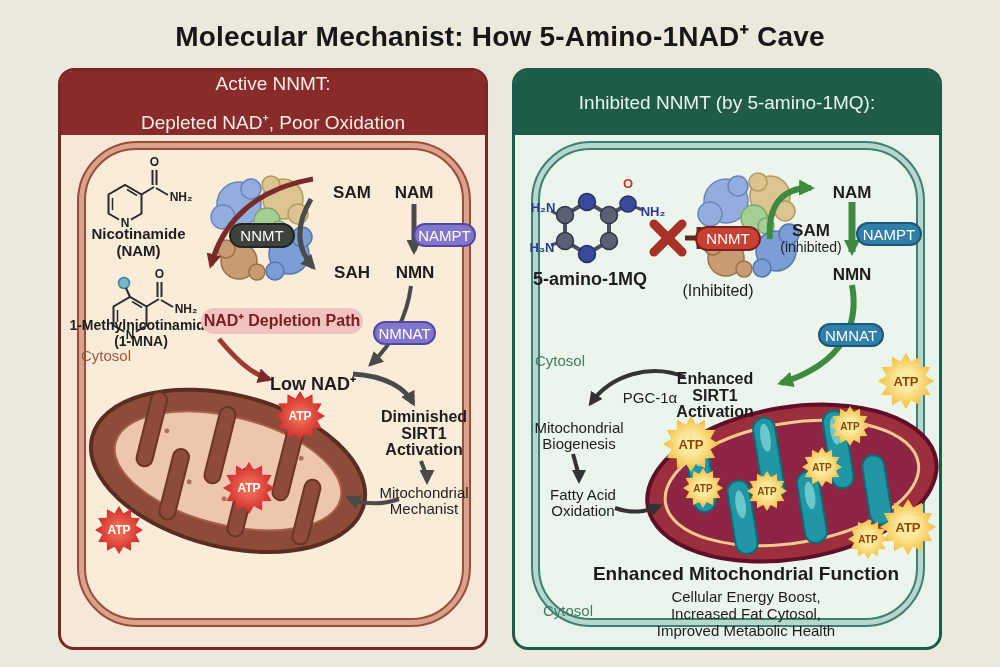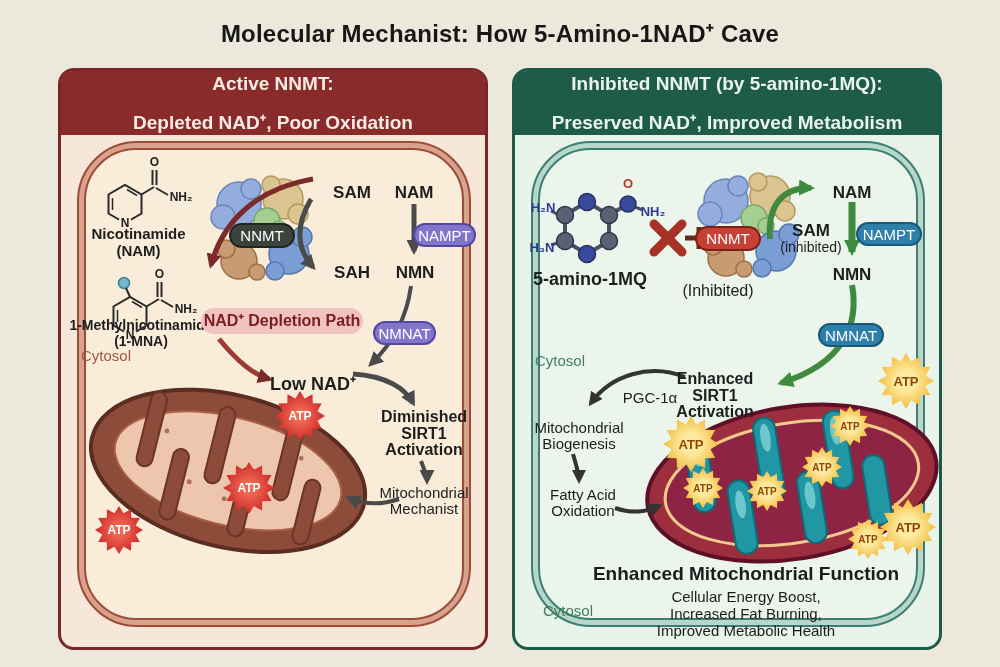--- a/index.html
+++ b/index.html
@@ -1,25 +1,25 @@
 <!DOCTYPE html>
 <html><head>
 <meta charset="utf-8">
 <style>
   html,body{margin:0;padding:0;}
   body{font-family:"Liberation Sans",sans-serif;background:#e9e5d8;}
   .stage{position:relative;width:1000px;height:667px;background:#ece8db;overflow:hidden;}
   .title{position:absolute;top:16px;left:0;width:100%;text-align:center;
-         font-size:24px;font-weight:bold;color:#171717;letter-spacing:.2px;}
+         font-size:28px;font-weight:bold;color:#171717;letter-spacing:.2px;}
   .panel{position:absolute;top:68px;width:430px;height:582px;border-radius:16px;box-sizing:border-box;}
   .panel.left{left:58px;background:#f6e7d9;border:3px solid #7b2626;}
   .panel.right{left:512px;background:#e8f3e9;border:3px solid #1c5b49;}
   .phead{position:absolute;top:0;left:0;right:0;height:64px;border-radius:12px 12px 0 0;
          display:flex;flex-direction:column;align-items:center;justify-content:center;
-         font-weight:bold;font-size:19px;line-height:1.25;text-align:center;gap:15px;}
+         font-weight:normal;font-size:19px;line-height:1.25;text-align:center;gap:15px;}
   .phead.red{background:#8a2b2b;color:#f7ece3;}
   .phead.green{background:#1e5b49;color:#eaf4ec;}
   .cell-out{position:absolute;left:16px;top:70px;width:394px;height:486px;border-radius:60px;box-sizing:border-box;}
   .cell-in{position:absolute;left:5px;top:5px;right:5px;bottom:5px;border-radius:52px;box-sizing:border-box;}
   .cell-out.l{background:#d9a28d;border:2px solid #9d4c39;}
   .cell-in.l{background:#f9ecd9;border:2px solid #9d4c39;}
   .cell-out.r{background:#b7d6cc;border:2px solid #3e7f72;}
   .cell-in.r{background:#ebf5ec;border:2px solid #3e7f72;}
   .node{position:absolute;font-weight:bold;font-size:17px;color:#1e1e1e;text-align:center;z-index:5;}
   .small-note{position:absolute;font-size:14px;color:#1e1e1e;text-align:center;z-index:5;}
@@ -192,21 +192,20 @@
       </div>
     <div class="atp red" style="left:34px;top:435px;width:48px;height:48px;">
         <span>ATP</span>
       </div>
 
   </div>
 
   <div class="panel right">
     <div class="phead green">
       <span>Inhibited NNMT (by 5-amino-1MQ):</span>
-      <span>Preserved NAD⁺, Improved Metabolism</span>
     </div>
     <div class="cell-out r">
         <div class="cell-in r"></div>
       </div>
 
     <svg class="arrows" width="430" height="582" viewBox="0 0 430 582">
       <defs>
         <marker id="aRgreen" markerUnits="userSpaceOnUse" markerWidth="16" markerHeight="16" refX="12" refY="8" orient="auto">
             <path d="M0,0 L16,8 L0,16 Z" fill="#3e8a3e"></path>
           </marker>
@@ -345,19 +344,19 @@
     <div class="atp yel" style="left:365px;top:428px;width:56px;height:56px;">
         <span>ATP</span>
       </div>
     <div class="atp yel sm" style="left:333px;top:448px;width:40px;height:40px;">
         <span>ATP</span>
       </div>
 
     <div class="outcome" style="left:41px;top:492px;width:380px;">
       <div class="ot">Enhanced Mitochondrial Function</div>
       <div class="ol">Cellular Energy Boost,</div>
-      <div class="ol">Increased Fat Burning,</div>
+      <div class="ol">Increased Fat Cytosol,</div>
       <div class="ol">Improved Metabolic Health</div>
     </div>
     <div class="cytosol r" style="left:28px;top:531px;">Cytosol</div>
   </div>
 
 </div>
 
 </body></html>

